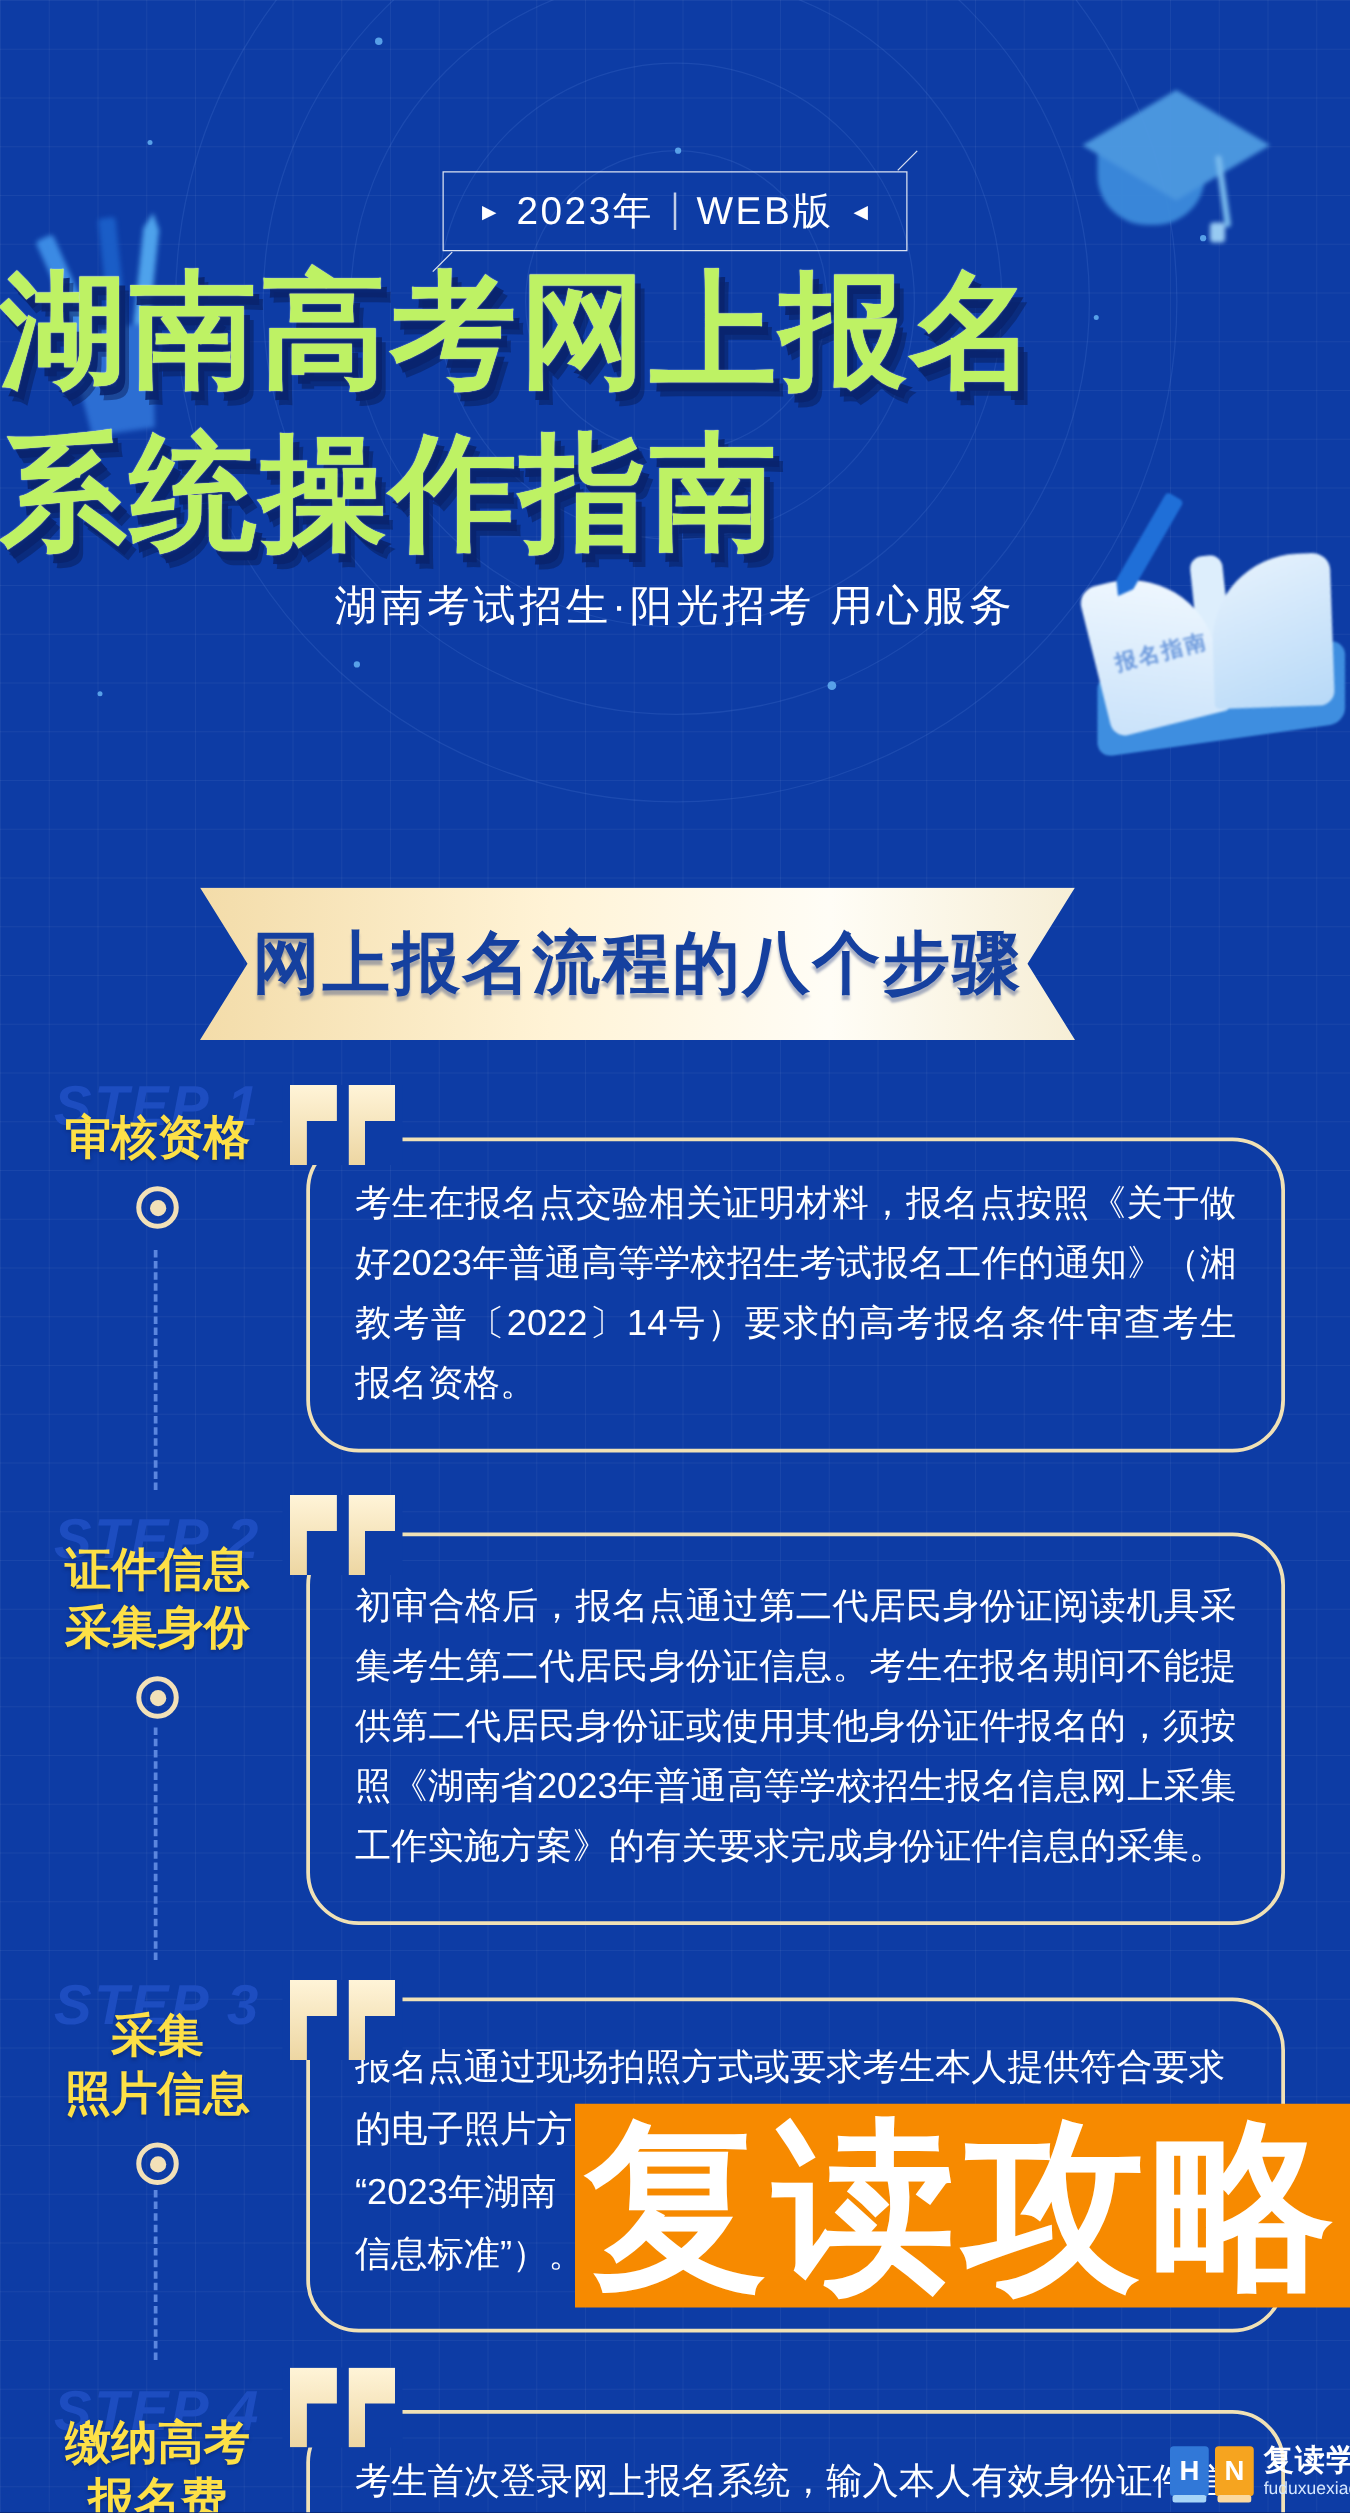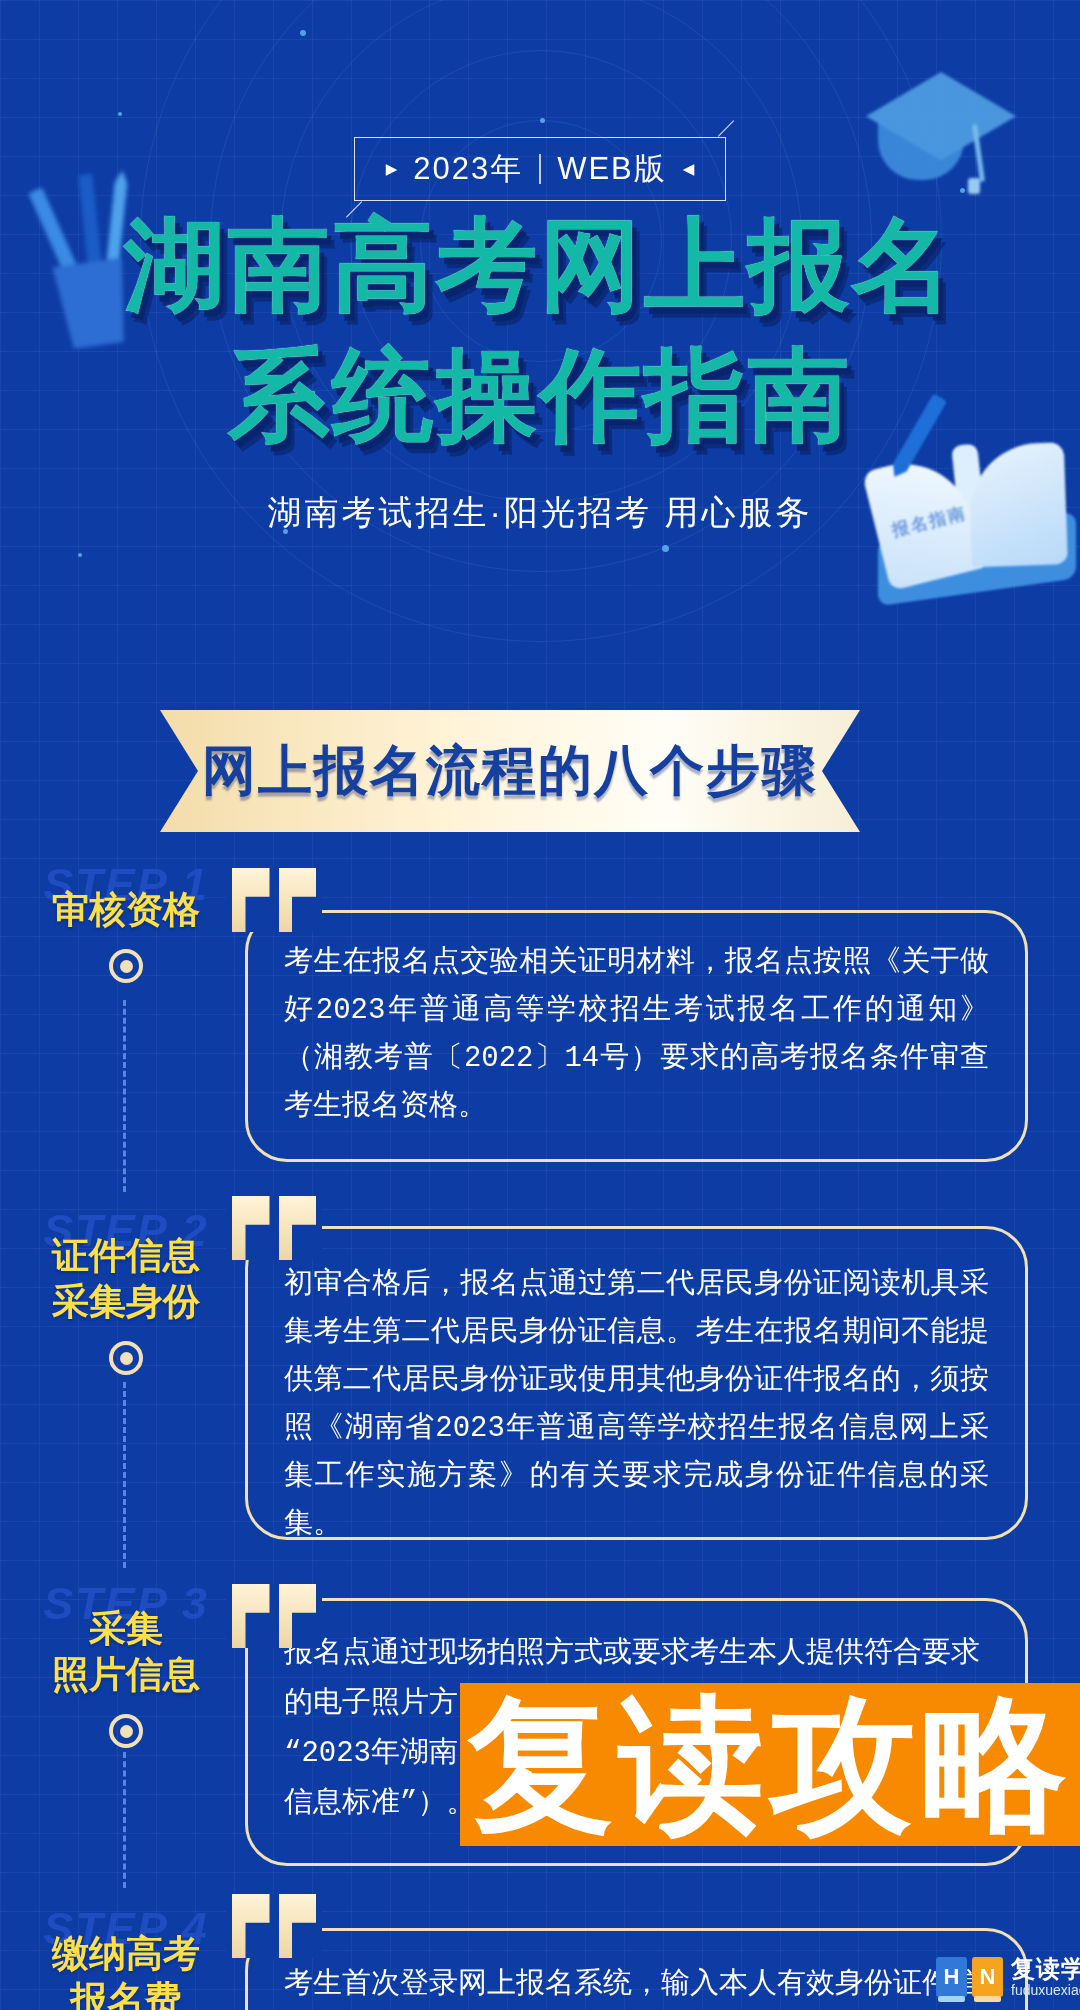--- a/index.html
+++ b/index.html
@@ -51,24 +51,24 @@
   .badge{position:absolute;left:50%;top:137px;transform:translateX(-50%);width:372px;height:64px;
          border:1px solid rgba(255,255,255,.85);box-sizing:border-box;
          display:flex;align-items:center;justify-content:center;gap:16px;}
   .badge::before{content:"";position:absolute;left:-12px;bottom:-10px;width:22px;height:1px;background:rgba(255,255,255,.85);transform:rotate(-45deg);}
   .badge::after{content:"";position:absolute;right:-12px;top:-10px;width:22px;height:1px;background:rgba(255,255,255,.85);transform:rotate(-45deg);}
   .badge .arrow{font-size:15px;color:#fff;}
   .badge .btxt{font-size:31px;color:#fff;letter-spacing:2px;}
   .bdivider{width:2px;height:30px;background:rgba(255,255,255,.75);}
 
   
-  .title{position:absolute;left:0;right:0;top:200px;text-align:center;font-weight:bold;font-size:101px;line-height:130px;
-         letter-spacing:3px;color:#14b8a6;
+  .title{position:absolute;left:0;right:0;top:200px;text-align:left;font-weight:bold;font-size:101px;line-height:130px;
+         letter-spacing:3px;color:#bef264;
          text-shadow:0 0 1px #fff,5px 7px 0 rgba(9,36,110,.9),8px 11px 0 rgba(6,24,80,.45);}
-  .subtitle{position:absolute;left:0;right:0;top:462px;text-align:center;font-size:34px;letter-spacing:3px;color:#ffffff;margin-top:28px;}
+  .subtitle{position:absolute;left:0;right:0;top:462px;text-align:center;font-size:34px;letter-spacing:3px;color:#ffffff;}
 
   
   .ribbon{position:absolute;left:160px;top:710px;width:700px;height:122px;
           background:linear-gradient(90deg,#f3dca9,#fff3d6 40%,#fffdf6 72%,#f6eed6);
           clip-path:polygon(0 0,100% 0,calc(100% - 38px) 50%,100% 100%,0 100%,38px 50%);
           display:flex;align-items:center;justify-content:center;}
   .ribbon-text{font-size:54px;font-weight:bold;color:#15409f;letter-spacing:2px;
                text-shadow:0 4px 2px rgba(10,35,110,.35);}
 
   
@@ -79,21 +79,21 @@
           text-shadow:0 2px 3px rgba(5,20,70,.35);}
   .bullet{position:relative;margin:16px auto 0;width:26px;height:26px;border:4px solid #f2e1b8;border-radius:50%;
           display:flex;align-items:center;justify-content:center;}
   .bullet::after{content:"";width:13px;height:13px;border-radius:50%;background:#f2e1b8;}
   .s1{top:859px;} .s2{top:1205px;} .s3{top:1578px;} .s4{top:1903px;}
   .dash{position:absolute;left:123px;border-left:3px dashed rgba(96,138,224,.95);}
   .d1{top:1000px;height:192px;} .d2{top:1382px;height:186px;} .d3{top:1752px;height:136px;}
 
   
   .card{position:absolute;left:245px;width:783px;border:3px solid #f0e1b6;border-radius:42px;
-        box-sizing:border-box;padding:26px 36px;font-size:29px;line-height:48px;color:#fff;text-align:justify;font-family:Liberation Mono, monospace;}
+        box-sizing:border-box;padding:26px 36px;font-size:29px;line-height:48px;color:#fff;text-align:justify;}
   .c1{top:910px;height:252px;}
   .c2{top:1226px;height:314px;padding-top:32px;}
   .c3{top:1598px;height:268px;padding-top:28px;text-align:left;}
   .c4{top:1928px;height:150px;padding-top:30px;}
   .ctext{margin:0;}
   .cline{white-space:nowrap;overflow:hidden;line-height:50px;}
 
   
   .quote{position:absolute;left:226px;width:84px;height:64px;display:flex;gap:9px;background:#0d3ca5;padding:0 6px;}
   .q{flex:1;background:linear-gradient(180deg,#fff4d8,#edd6a2);

